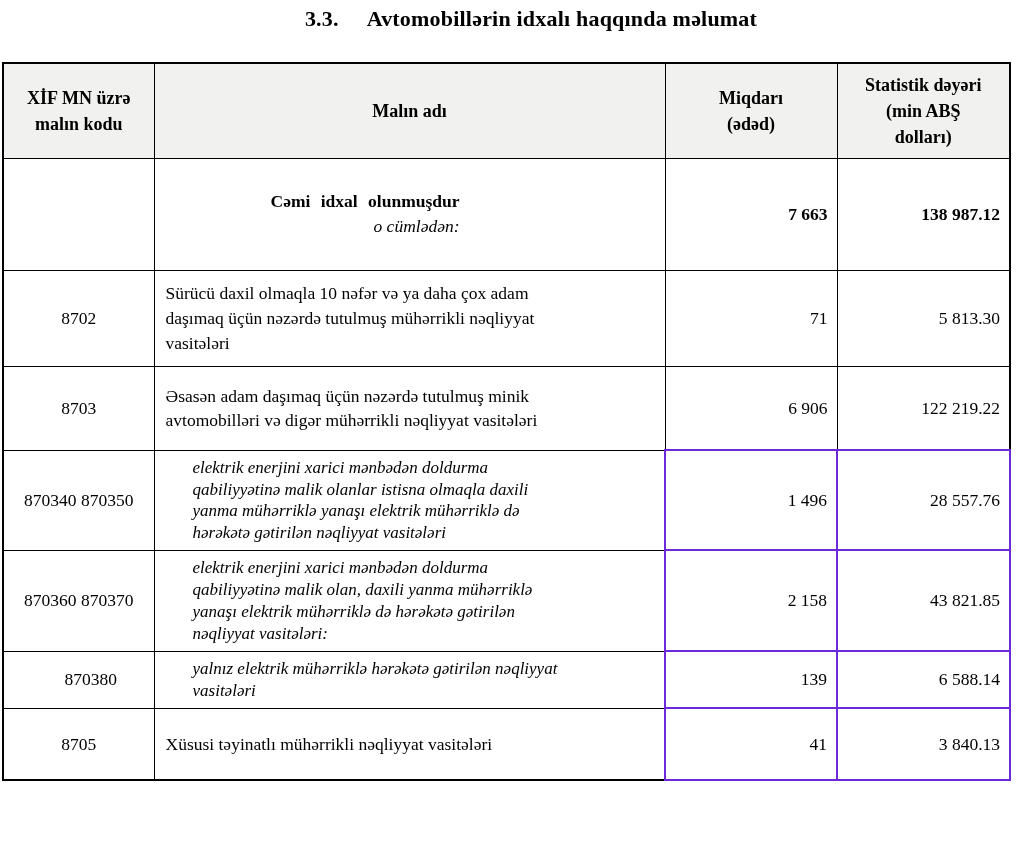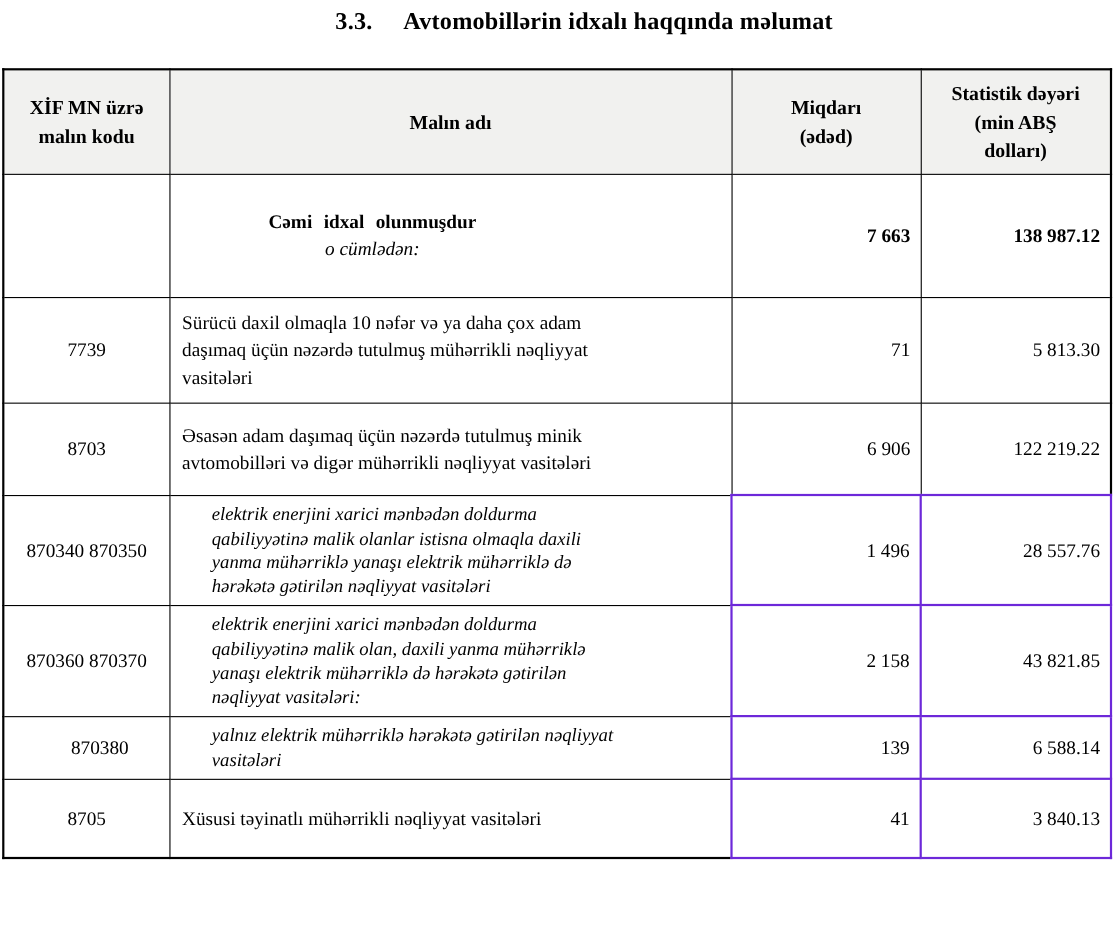--- a/index.html
+++ b/index.html
@@ -67,21 +67,21 @@
   }
   .c-num {
     text-align: right;
     font-size: 17.5px;
     padding-right: 9px;
   }
   
   .r-total .total-block {
     width: 242px;
     margin-left: 52px;
-    text-align: center;
+    text-align: right;
     white-space: normal;
   }
   .r-total .total-main {
     font-weight: bold;
     word-spacing: 6px;
   }
   .r-total .total-sub {
     font-style: italic;
   }
   .r-total .c-num {
@@ -149,21 +149,21 @@
         <td class="c-name">
           <div class="total-block">
             <div class="total-main">Cəmi idxal olunmuşdur</div>
             <div class="total-sub">o cümlədən:</div>
           </div>
         </td>
         <td class="c-num">7 663</td>
         <td class="c-num">138 987.12</td>
       </tr>
       <tr class="h-r1">
-        <td class="c-code">7739</td>
+        <td class="c-code">8702</td>
         <td class="c-name">Sürücü daxil olmaqla 10 nəfər və ya daha çox adam
 daşımaq üçün nəzərdə tutulmuş mühərrikli nəqliyyat
 vasitələri</td>
         <td class="c-num">71</td>
         <td class="c-num">5 813.30</td>
       </tr>
       <tr class="h-r2">
         <td class="c-code">8703</td>
         <td class="c-name">Əsasən adam daşımaq üçün nəzərdə tutulmuş minik
 avtomobilləri və digər mühərrikli nəqliyyat vasitələri</td>

